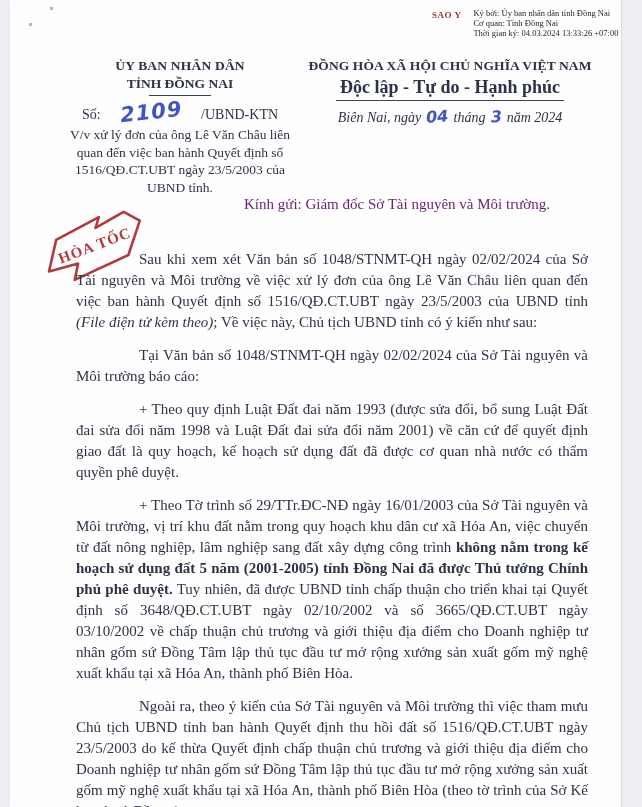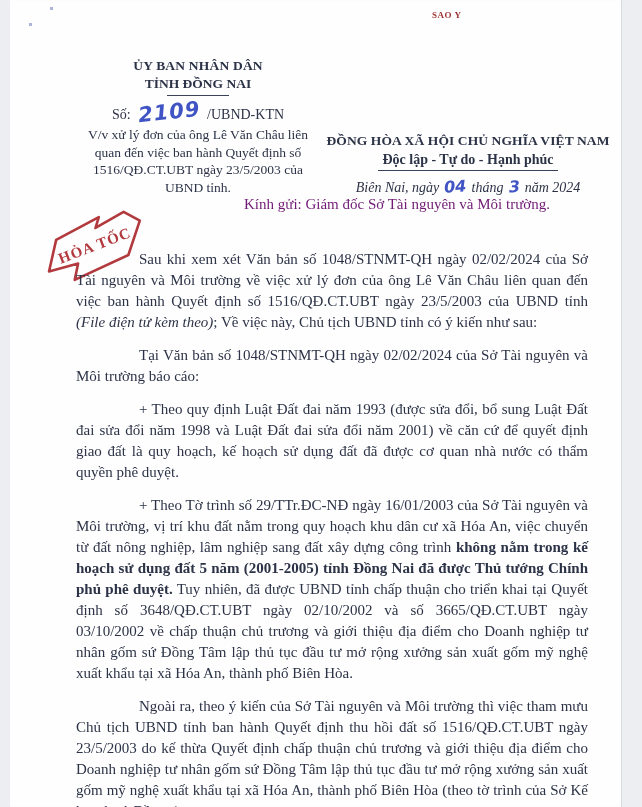--- a/index.html
+++ b/index.html
@@ -16,33 +16,33 @@
     box-shadow:inset 0 0 2px rgba(0,0,0,.03);
   }
   .speck{position:absolute;width:3px;height:3px;background:#6b74b8;opacity:.55;}
 
   
   .certify{position:absolute;top:8px;left:422px;display:flex;gap:12px;align-items:flex-start;}
   .saoy{font-size:9px;font-weight:bold;color:#9e3434;letter-spacing:.5px;padding-top:2px;}
   .certify-lines{font-size:8.5px;line-height:10px;color:#26262b;}
 
   
-  .header{position:absolute;top:58px;left:64px;width:540px;display:flex;color:#2c3347;align-items:flex-end;}
+  .header{position:absolute;top:58px;left:46px;width:540px;display:flex;color:#2c3347;}
   .hcol-left{width:248px;text-align:center;}
   .hcol-right{flex:1;text-align:center;}
   .org1{font-size:13.5px;font-weight:bold;letter-spacing:.2px;}
   .org2{font-size:13.5px;font-weight:bold;margin-top:2px;}
   .rule-s{width:62px;border-top:1.3px solid #3a415a;margin:3px auto 9px;}
-  .so-line{font-size:14px;display:flex;justify-content:center;align-items:baseline;gap:7px;}
+  .so-line{font-size:14px;display:flex;justify-content:center;align-items:baseline;gap:19px;}
   .hw{color:#4154c4;font-family:"DejaVu Sans",sans-serif;font-style:italic;font-weight:bold;}
   .hw-big{font-size:21px;display:inline-block;transform:rotate(-6deg);letter-spacing:1px;line-height:14px;}
   .hw-sm{font-size:16px;display:inline-block;transform:rotate(-4deg);line-height:10px;}
   .subject{width:238px;margin:3px auto 0;font-size:13.5px;line-height:17.5px;text-align:center;}
   .nat1{font-size:13.5px;font-weight:bold;letter-spacing:.1px;}
-  .nat2{font-size:14px;font-weight:bold;display:inline-block;border-bottom:1.3px solid #3a415a;padding:0 4px 2px;margin-top:3px;}
+  .nat2{font-size:18px;font-weight:bold;display:inline-block;border-bottom:1.3px solid #3a415a;padding:0 4px 2px;margin-top:3px;}
   .dateline{font-size:14px;font-style:italic;margin-top:9px;display:flex;justify-content:center;align-items:baseline;gap:5px;}
 
   .recipient{position:absolute;top:196px;left:234px;font-size:15px;color:#701a75;}
 
   
   .stamp{position:absolute;top:206px;left:28px;width:116px;height:80px;transform:rotate(-21deg);}
   .stamp svg{width:100%;height:100%;}
 
   
   .body-text{
@@ -55,20 +55,25 @@
 </head>
 <body>
 
 <div class="page">
 
   <div class="speck" style="left:40px;top:7px;"></div>
   <div class="speck" style="left:19px;top:23px;"></div>
 
   <div class="certify">
     <span class="saoy">SAO Y</span>
+    <div class="certify-lines">
+      <div>Ký bởi: Ủy ban nhân dân tỉnh Đồng Nai</div>
+      <div>Cơ quan: Tỉnh Đồng Nai</div>
+      <div>Thời gian ký: 04.03.2024 13:33:26 +07:00</div>
+    </div>
   </div>
 
   <div class="header">
     <div class="hcol-left">
       <div class="org1">ỦY BAN NHÂN DÂN</div>
       <div class="org2">TỈNH ĐỒNG NAI</div>
       <div class="rule-s"></div>
       <div class="so-line">
         <span>Số:</span>
         <span class="hw hw-big">2109</span>

